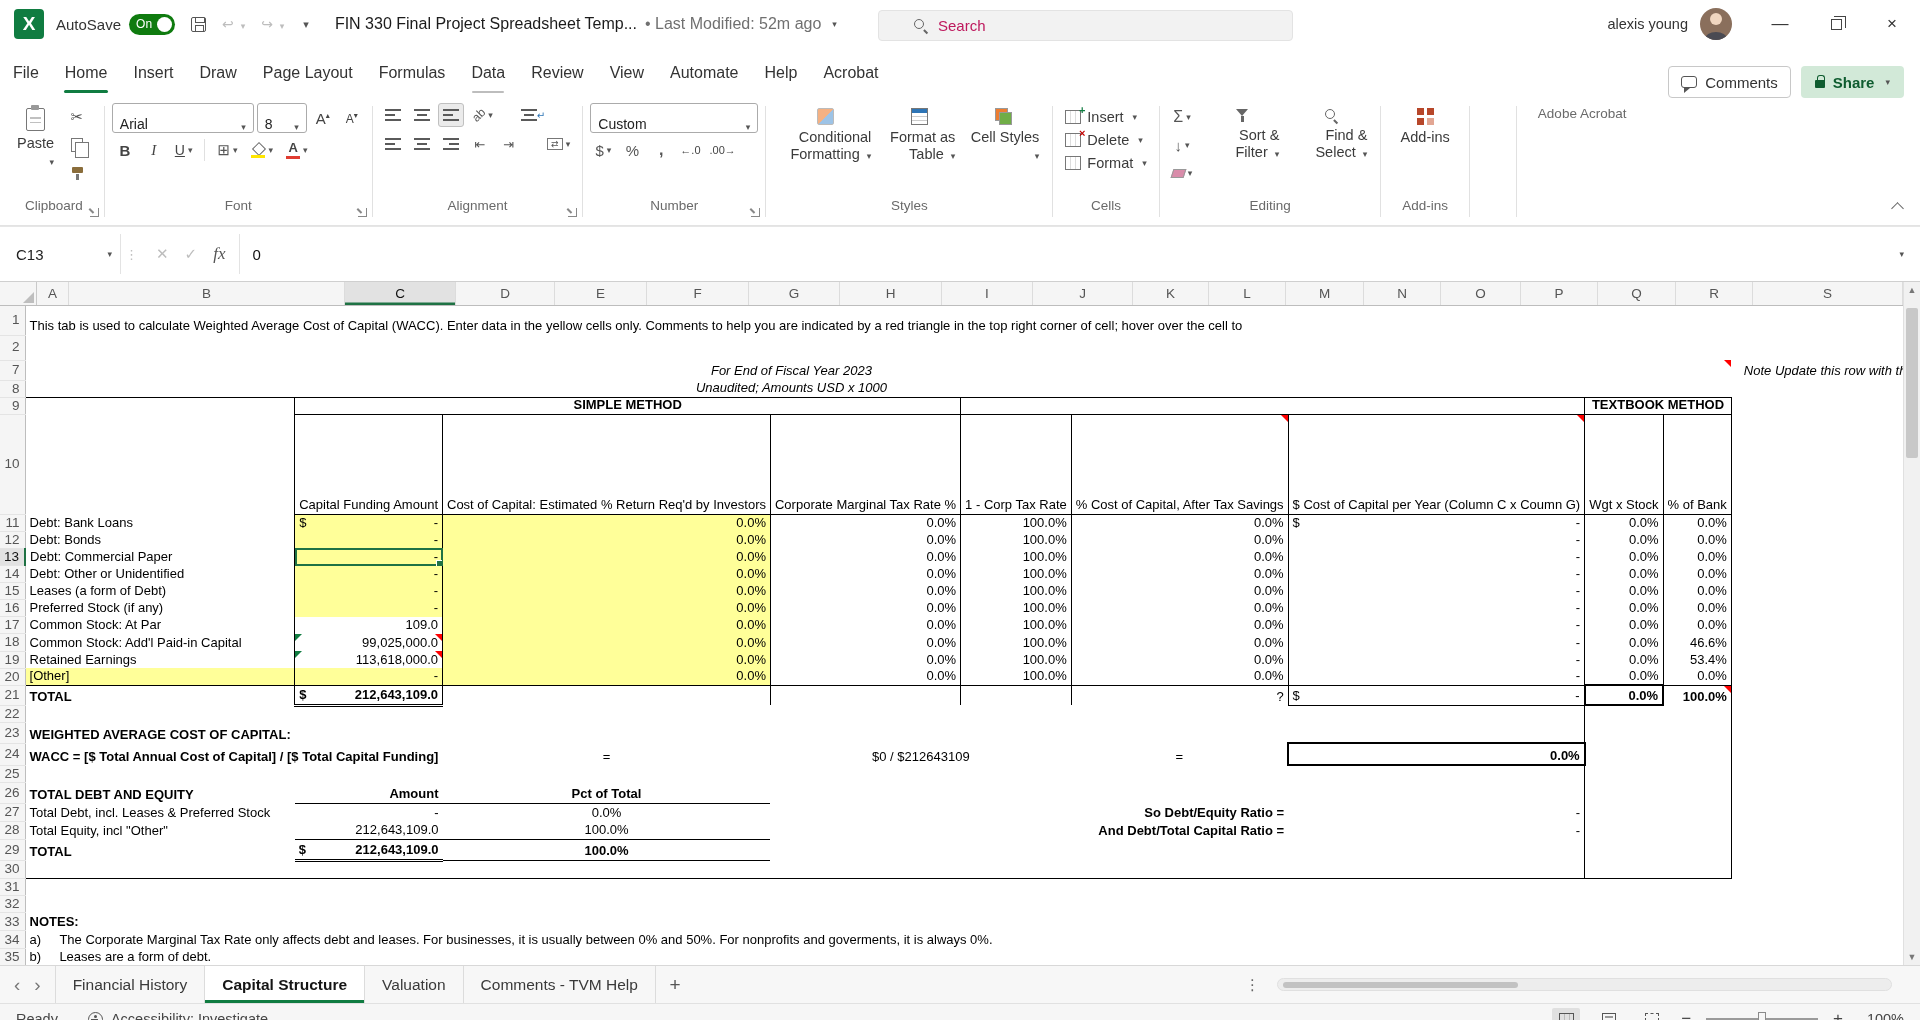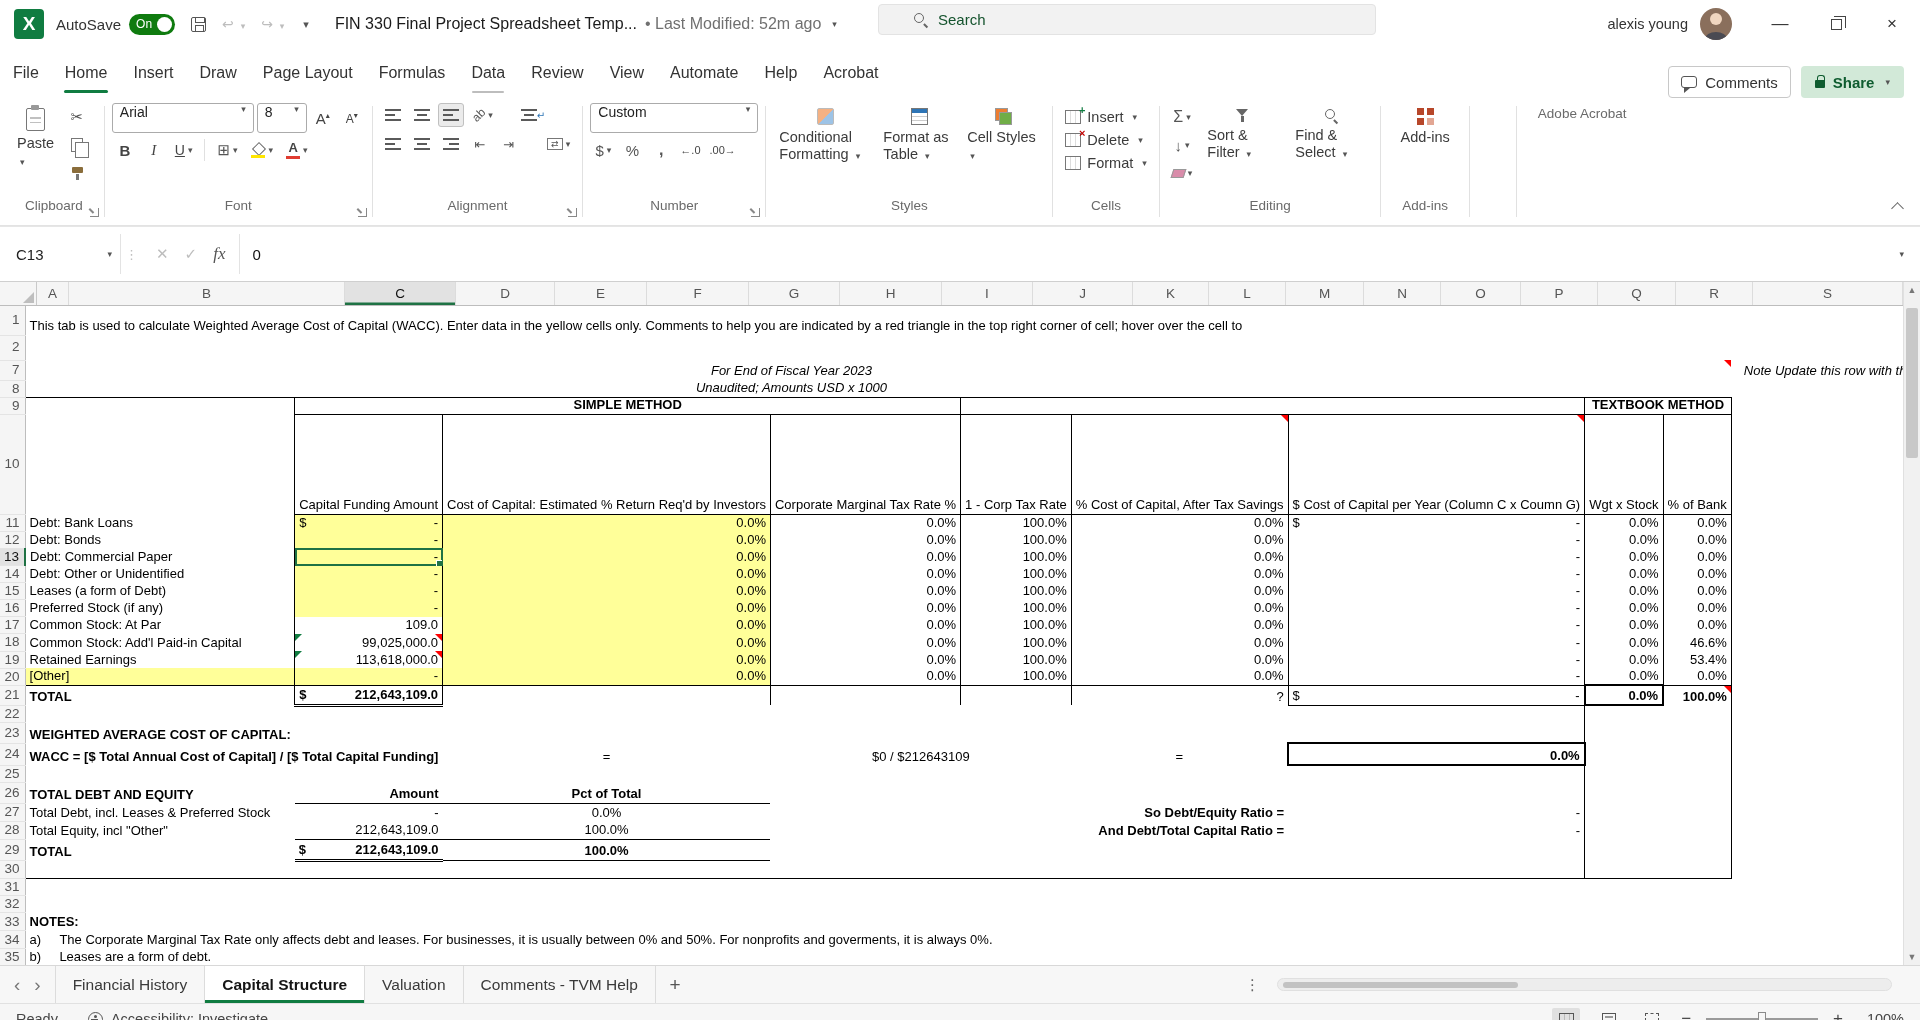--- a/index.html
+++ b/index.html
@@ -16,23 +16,23 @@
 .toggle{width:46px;height:21px;background:#0F7B0F;border-radius:11px;display:flex;align-items:center;
   justify-content:space-between;padding:0 3px 0 7px;color:#fff;font-size:12px}
 .knob{width:15px;height:15px;background:#fff;border-radius:50%}
 .qat{display:flex;align-items:center;gap:16px;margin-left:16px;color:#555}
 .i-save{width:15px;height:15px;border:1.5px solid #555;border-radius:2px;position:relative}
 .i-save::before{content:"";position:absolute;top:0;left:3px;width:8px;height:4px;border:1px solid #555;border-top:none}
 .i-save::after{content:"";position:absolute;bottom:0;left:3px;width:7px;height:5px;border:1px solid #555;border-bottom:none}
 .gray{color:#bdbdbd}
 .doc-title{margin-left:26px;font-size:16px;color:#1b1b1b;display:flex;gap:8px;align-items:center;white-space:nowrap}
 .doc-title .mod{color:#707070}
-.searchbox{position:absolute;left:878px;top:4px;width:498px;height:31px;background:#F2F2F2;
+.searchbox{position:absolute;left:878px;top:10px;width:415px;height:31px;background:#F2F2F2;
   border:1px solid #E3E3E3;border-radius:4px;display:flex;align-items:center;gap:10px;
-  padding-left:34px;color:#14532d;font-size:15px}
+  padding-left:34px;color:#be185d;font-size:15px}
 .i-mag{position:relative;width:15px;height:15px;flex:0 0 auto}
 .i-mag::before{content:"";position:absolute;left:1px;top:1px;width:8px;height:8px;border:1.7px solid #666;border-radius:50%}
 .i-mag::after{content:"";position:absolute;left:10.5px;top:10.5px;width:5px;height:1.7px;background:#666;transform:rotate(45deg);transform-origin:left center}
 .tb-right{margin-left:auto;display:flex;align-items:center;height:100%}
 .user{font-size:14.5px;margin-right:12px;color:#333}
 .avatar{width:32px;height:32px;border-radius:50%;background:#8a6f5c;position:relative;overflow:hidden;margin-right:20px}
 .avatar::before{content:"";position:absolute;top:5px;left:10px;width:12px;height:12px;border-radius:50%;background:#f0d6c0}
 .avatar::after{content:"";position:absolute;bottom:-6px;left:5px;width:22px;height:14px;border-radius:50% 50% 0 0;background:#4a4a52}
 .wbtn{width:56px;height:100%;display:flex;align-items:center;justify-content:center;font-size:17px;color:#333}
 .i-restore{width:11px;height:11px;border:1.3px solid #444;position:relative;background:#fff}
@@ -54,28 +54,28 @@
 
 .ribbon{height:128px;background:#fff;display:flex;align-items:stretch;padding:0 6px;border-bottom:1px solid #E3E3E3;position:relative}
 .rb-group{display:flex;flex-direction:column;padding:5px 5px 0;position:relative}
 .rb-body{display:flex;flex:1;align-items:flex-start;gap:4px}
 .rb-body.col{flex-direction:column;justify-content:flex-start;gap:5px}
 .rb-label{font-size:13.5px;color:#6a6a6a;text-align:center;padding:3px 14px 12px;white-space:nowrap}
 .launcher{position:absolute;right:3px;bottom:8px;width:9px;height:9px;border-right:1.5px solid #888;border-bottom:1.5px solid #888}
 .launcher::before{content:"";position:absolute;left:0;top:0;width:6px;height:1.5px;background:#888;transform:rotate(45deg);transform-origin:left top}
 .rb-sep{width:1px;background:#E1E1E1;margin:8px 2px}
 .bigbtn{display:flex;flex-direction:column;align-items:center;gap:4px;padding:5px 6px 2px;border-radius:4px;
-  font-size:14.5px;color:#3b3b3b;text-align:left;line-height:1.18;cursor:default}
+  font-size:14.5px;color:#3b3b3b;text-align:right;line-height:1.18;cursor:default}
 .bb-label{display:inline}
 .minicol{display:flex;flex-direction:column;gap:4px}
 .chip{min-width:26px;height:24px;display:inline-flex;align-items:center;justify-content:center;border-radius:3px;padding:0 3px;color:#444}
 .chip.on{background:#EBEBEB;border:1px solid #C0C0C0}
 .chip.wide{padding:0 5px}
 .rowline{display:flex;align-items:center;gap:3px}
-.combo{display:flex;align-items:flex-start;justify-content:space-between;border:1px solid #ABABAB;border-radius:3px;height:30px;padding:0 7px;font-size:14px;background:#fff;color:#222}
+.combo{display:flex;align-items:flex-end;justify-content:space-between;border:1px solid #ABABAB;border-radius:3px;height:30px;padding:0 7px;font-size:14px;background:#fff;color:#222}
 .smallrow{display:flex;align-items:center;gap:6px;font-size:14.5px;color:#3b3b3b;padding:2px 5px;border-radius:3px}
 .gly{font-size:15px;color:#555}
 .fA{font-size:15px;color:#444}
 .fA .up{font-style:normal;font-size:8px;vertical-align:super}
 .i-paste{width:19px;height:23px;border:1.5px solid #777;border-radius:2px;position:relative;background:#fff}
 .i-paste::before{content:"";position:absolute;top:-4px;left:4px;width:8px;height:5px;background:#999;border-radius:1px}
 .i-paste::after{content:"";position:absolute;top:5px;left:3px;right:3px;height:12px;
   background:repeating-linear-gradient(#0000 0 3px,#c0c0c0 3px 4.5px)}
 .i-copy{width:12px;height:14px;border:1.3px solid #777;background:#fff;position:relative}
 .i-copy::after{content:"";position:absolute;left:2.5px;top:2.5px;width:12px;height:14px;border:1.3px solid #777;background:#fff}

